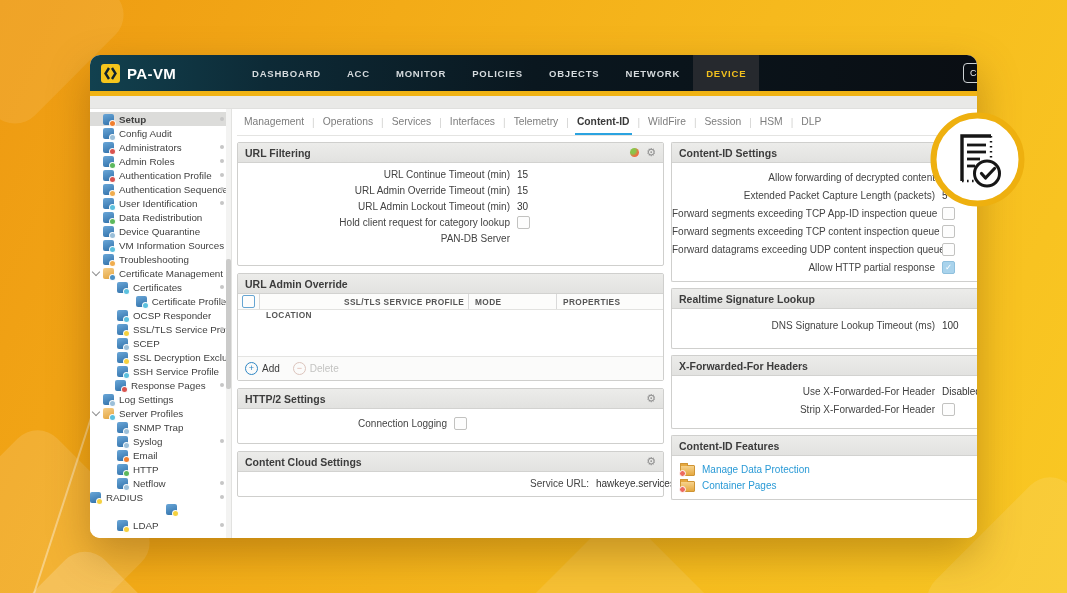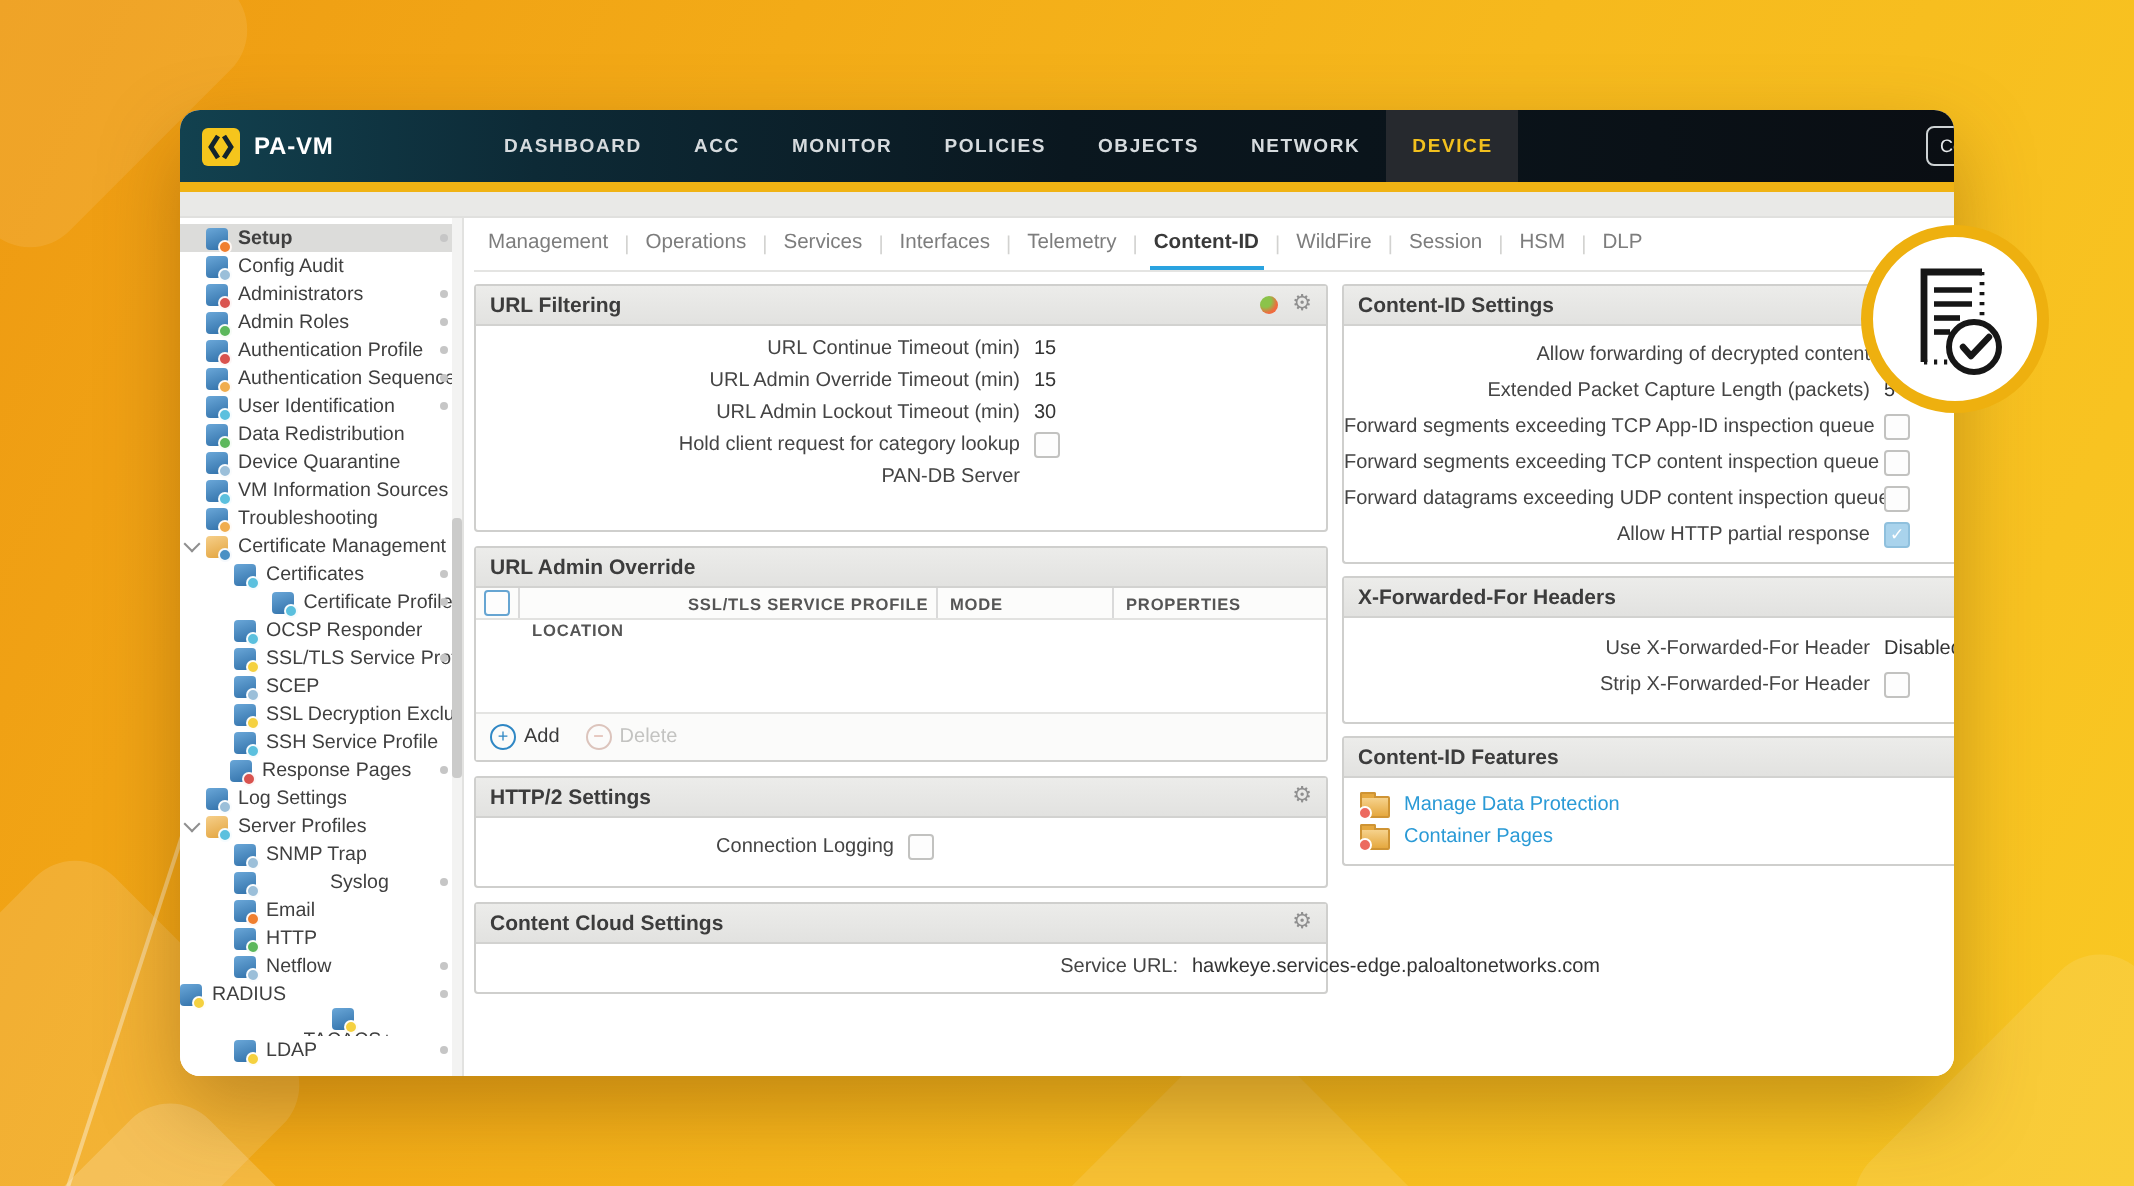--- a/index.html
+++ b/index.html
@@ -14,21 +14,21 @@
   .b5{left:-70px;top:-70px;width:170px;height:170px;background:rgba(255,255,255,.09);}
   .dline{position:absolute;left:52px;top:320px;width:2px;height:430px;background:rgba(255,255,255,.38);transform:rotate(18deg);}
 
   .window{position:absolute;left:90px;top:55px;width:887px;height:483px;border-radius:10px;overflow:hidden;
     background:#fff;box-shadow:0 16px 40px rgba(96,54,0,.35);}
 
   
   .navbar{height:36px;background:linear-gradient(90deg,#12414f 0%,#0d2a36 20%,#0a171f 50%,#0a0e13 100%);
     display:flex;align-items:stretch;position:relative;}
   .brand{display:flex;align-items:center;gap:7px;padding-left:11px;width:138px;flex:none;}
-  .brand-name{color:#fff;font-size:12px;font-weight:bold;letter-spacing:.4px;}
+  .brand-name{color:#fff;font-size:15px;font-weight:bold;letter-spacing:.4px;}
   .nav-items{display:flex;align-items:stretch;}
   .nav-item{display:flex;align-items:center;padding:0 13px;font-size:9.5px;color:#d6dbde;
     letter-spacing:.8px;font-weight:bold;cursor:pointer;}
   .nav-item.active{background:#26292e;color:#f2c01e;}
   .commit-btn{position:absolute;right:-46px;top:8px;height:20px;width:60px;border:1px solid #cdd2d4;
     background:transparent;border-radius:4px;color:#e8eaec;font-size:9px;text-align:left;padding:0 0 0 6px;}
 
   .y-strip{height:5px;background:#f0b314;}
   .g-band{height:12px;background:#e9e9e7;border-bottom:1px solid #e0e0de;}
 
@@ -260,21 +260,21 @@
             </div>
             <div class="sb-row" data-name="sidebar-item-server-profiles" style="padding-left: 13px;">
               <span class="chev" data-name="chevron-down-icon"></span>
               <span class="sb-ic folder-style" data-name="server-profiles-icon" style="--ac: #5bc0de;"></span>
               <span class="sb-lb" data-name="sidebar-item-label">Server Profiles</span>
             </div>
             <div class="sb-row" data-name="sidebar-item-snmp-trap" style="padding-left: 27px;">
               <span class="sb-ic" data-name="snmp-trap-icon" style="--ac: #9bbfd9;"></span>
               <span class="sb-lb" data-name="sidebar-item-label">SNMP Trap</span>
             </div>
-            <div class="sb-row" data-name="sidebar-item-syslog" style="padding-left: 27px; gap: 32px;">
+            <div class="sb-row" data-name="sidebar-item-syslog" style="padding-left: 27px;">
               <span class="sb-ic" data-name="syslog-icon" style="--ac: #9bbfd9;"></span>
               <span class="sb-lb" data-name="sidebar-item-label">Syslog</span>
               <span class="sb-dot" data-name="item-dot-icon"></span>
             </div>
             <div class="sb-row" data-name="sidebar-item-email" style="padding-left: 27px;">
               <span class="sb-ic" data-name="email-icon" style="--ac: #f07f2f;"></span>
               <span class="sb-lb" data-name="sidebar-item-label">Email</span>
             </div>
             <div class="sb-row" data-name="sidebar-item-http" style="padding-left: 27px;">
               <span class="sb-ic" data-name="http-icon" style="--ac: #5cb85c;"></span>
@@ -429,20 +429,32 @@
                     <span class="f-label" data-name="field-label">Forward segments exceeding TCP content inspection queue</span>
                     <span class="cb" data-name="checkbox"></span>
                   </div>
                   <div class="f-row" data-name="form-row">
                     <span class="f-label" data-name="field-label">Forward datagrams exceeding UDP content inspection queue</span>
                     <span class="cb" data-name="checkbox"></span>
                   </div>
                   <div class="f-row" data-name="form-row">
                     <span class="f-label" data-name="field-label">Allow HTTP partial response</span>
                     <span class="cb on" data-name="checkbox">✓</span>
+                  </div>
+                </div>
+              </section>
+              <section class="panel" data-name="panel-realtime-signature-lookup">
+                <div class="p-head" data-name="panel-header">
+                  <span class="p-title" data-name="panel-title">Realtime Signature Lookup</span>
+                  <span class="p-spacer" data-name="panel-header-spacer"></span>
+                </div>
+                <div class="p-body" data-name="panel-body">
+                  <div class="f-row" data-name="form-row">
+                    <span class="f-label" data-name="field-label">DNS Signature Lookup Timeout (ms)</span>
+                    <span class="f-val" data-name="field-value">100</span>
                   </div>
                 </div>
               </section>
               <section class="panel" data-name="panel-x-forwarded-for-headers">
                 <div class="p-head" data-name="panel-header">
                   <span class="p-title" data-name="panel-title">X-Forwarded-For Headers</span>
                   <span class="p-spacer" data-name="panel-header-spacer"></span>
                 </div>
                 <div class="p-body" data-name="panel-body">
                   <div class="f-row" data-name="form-row">

